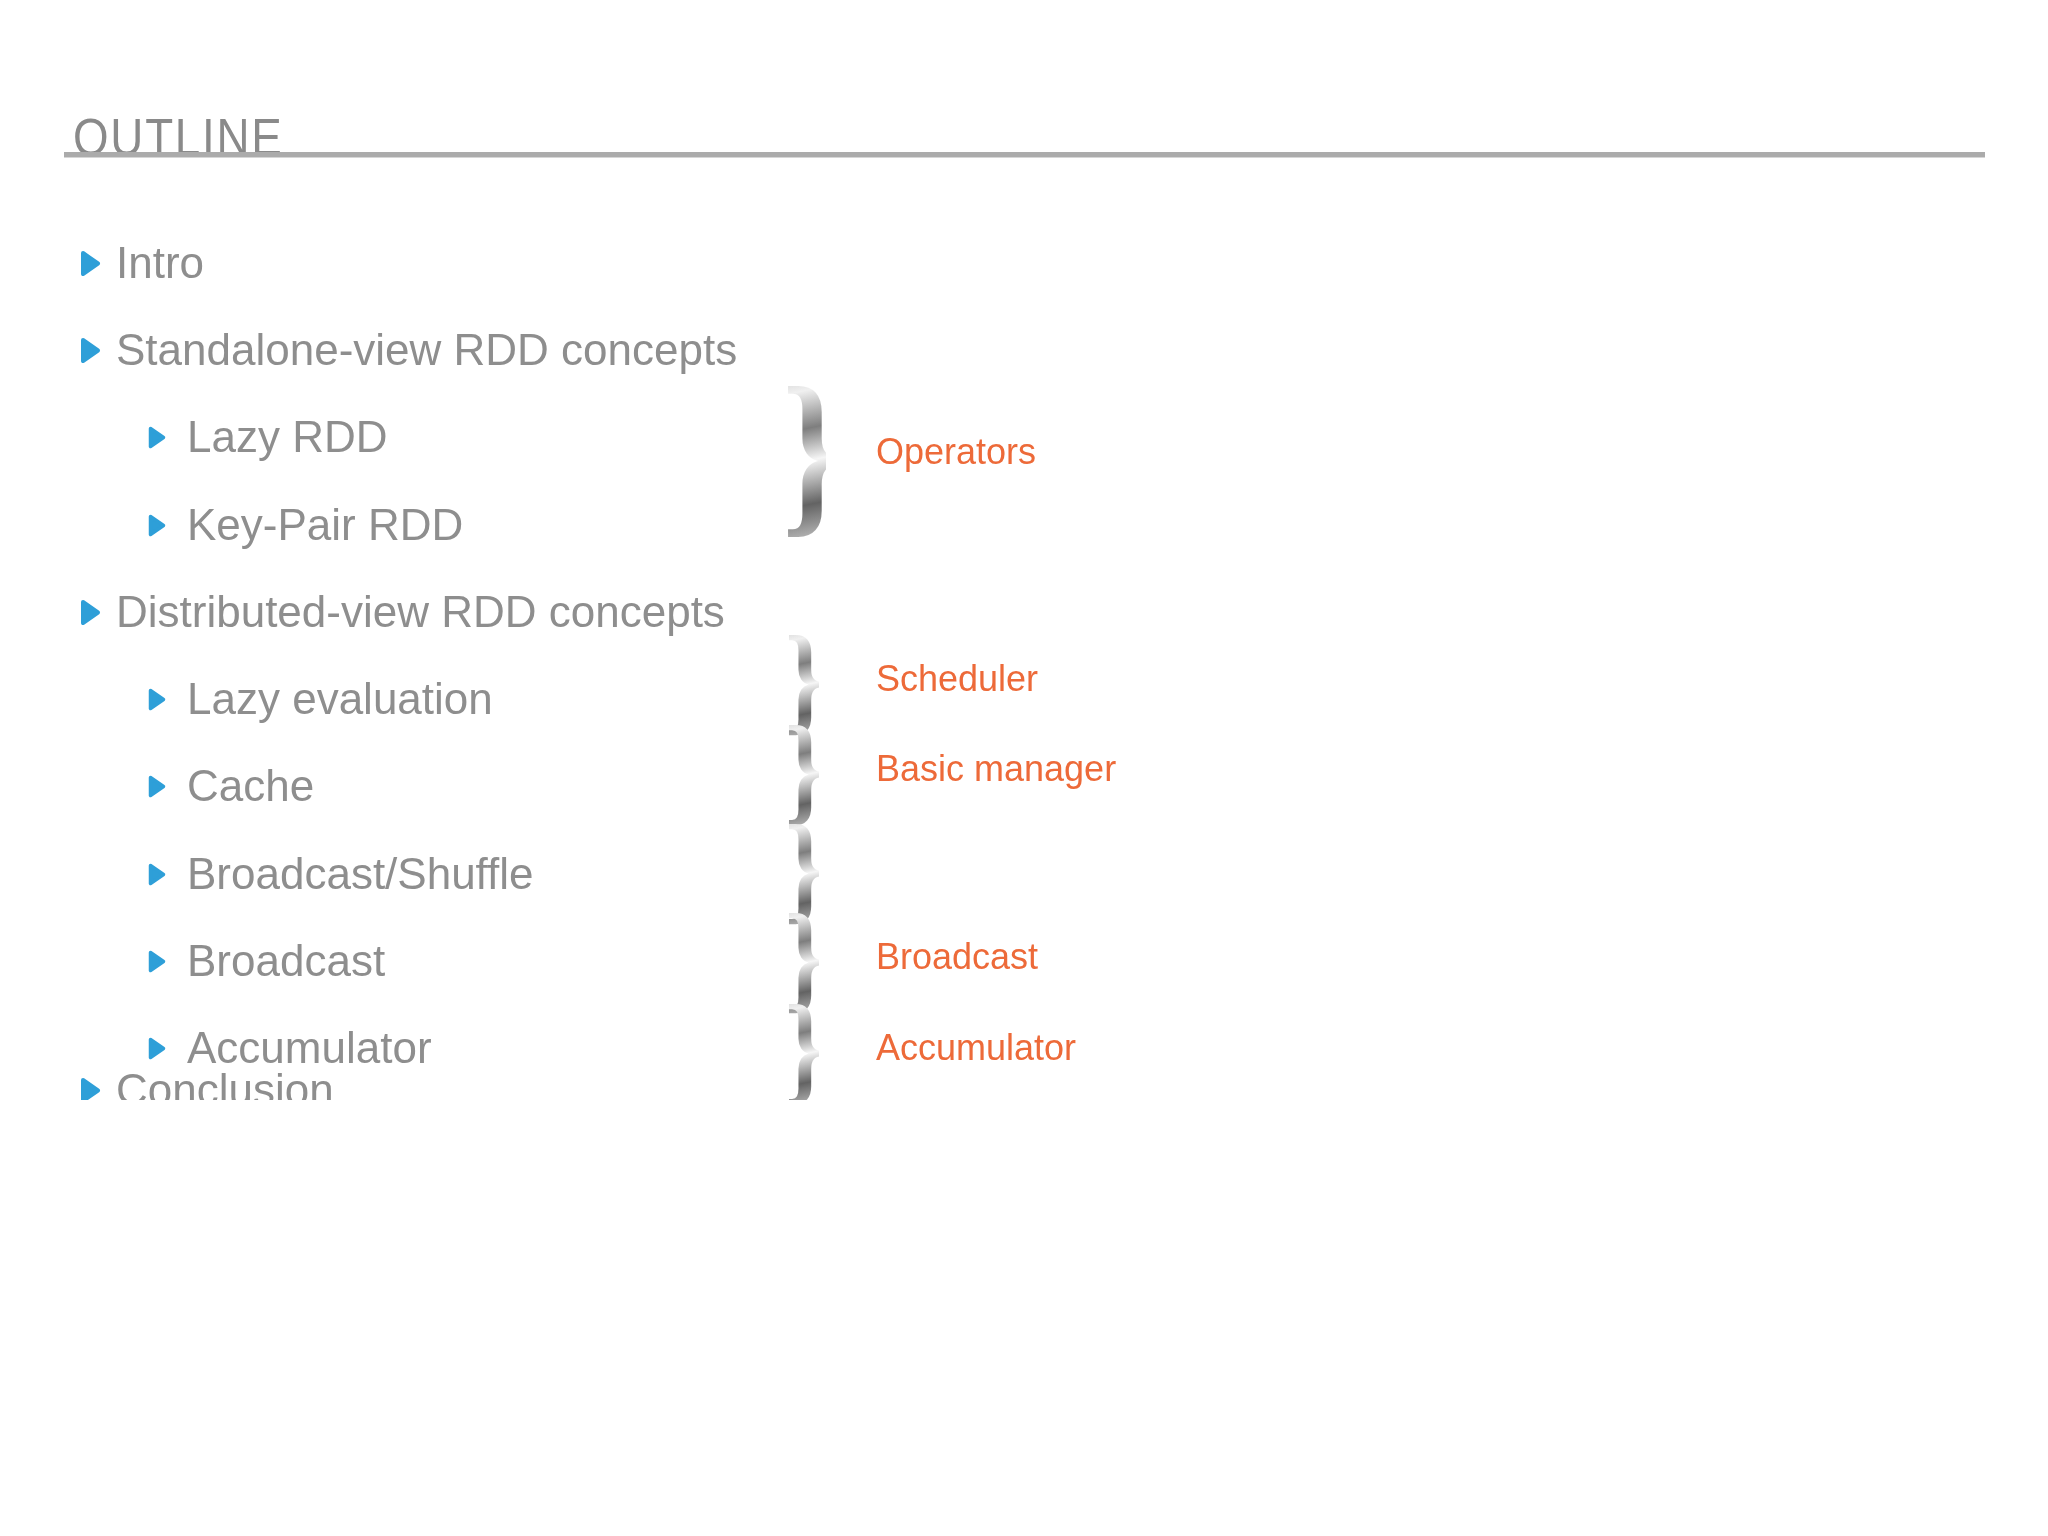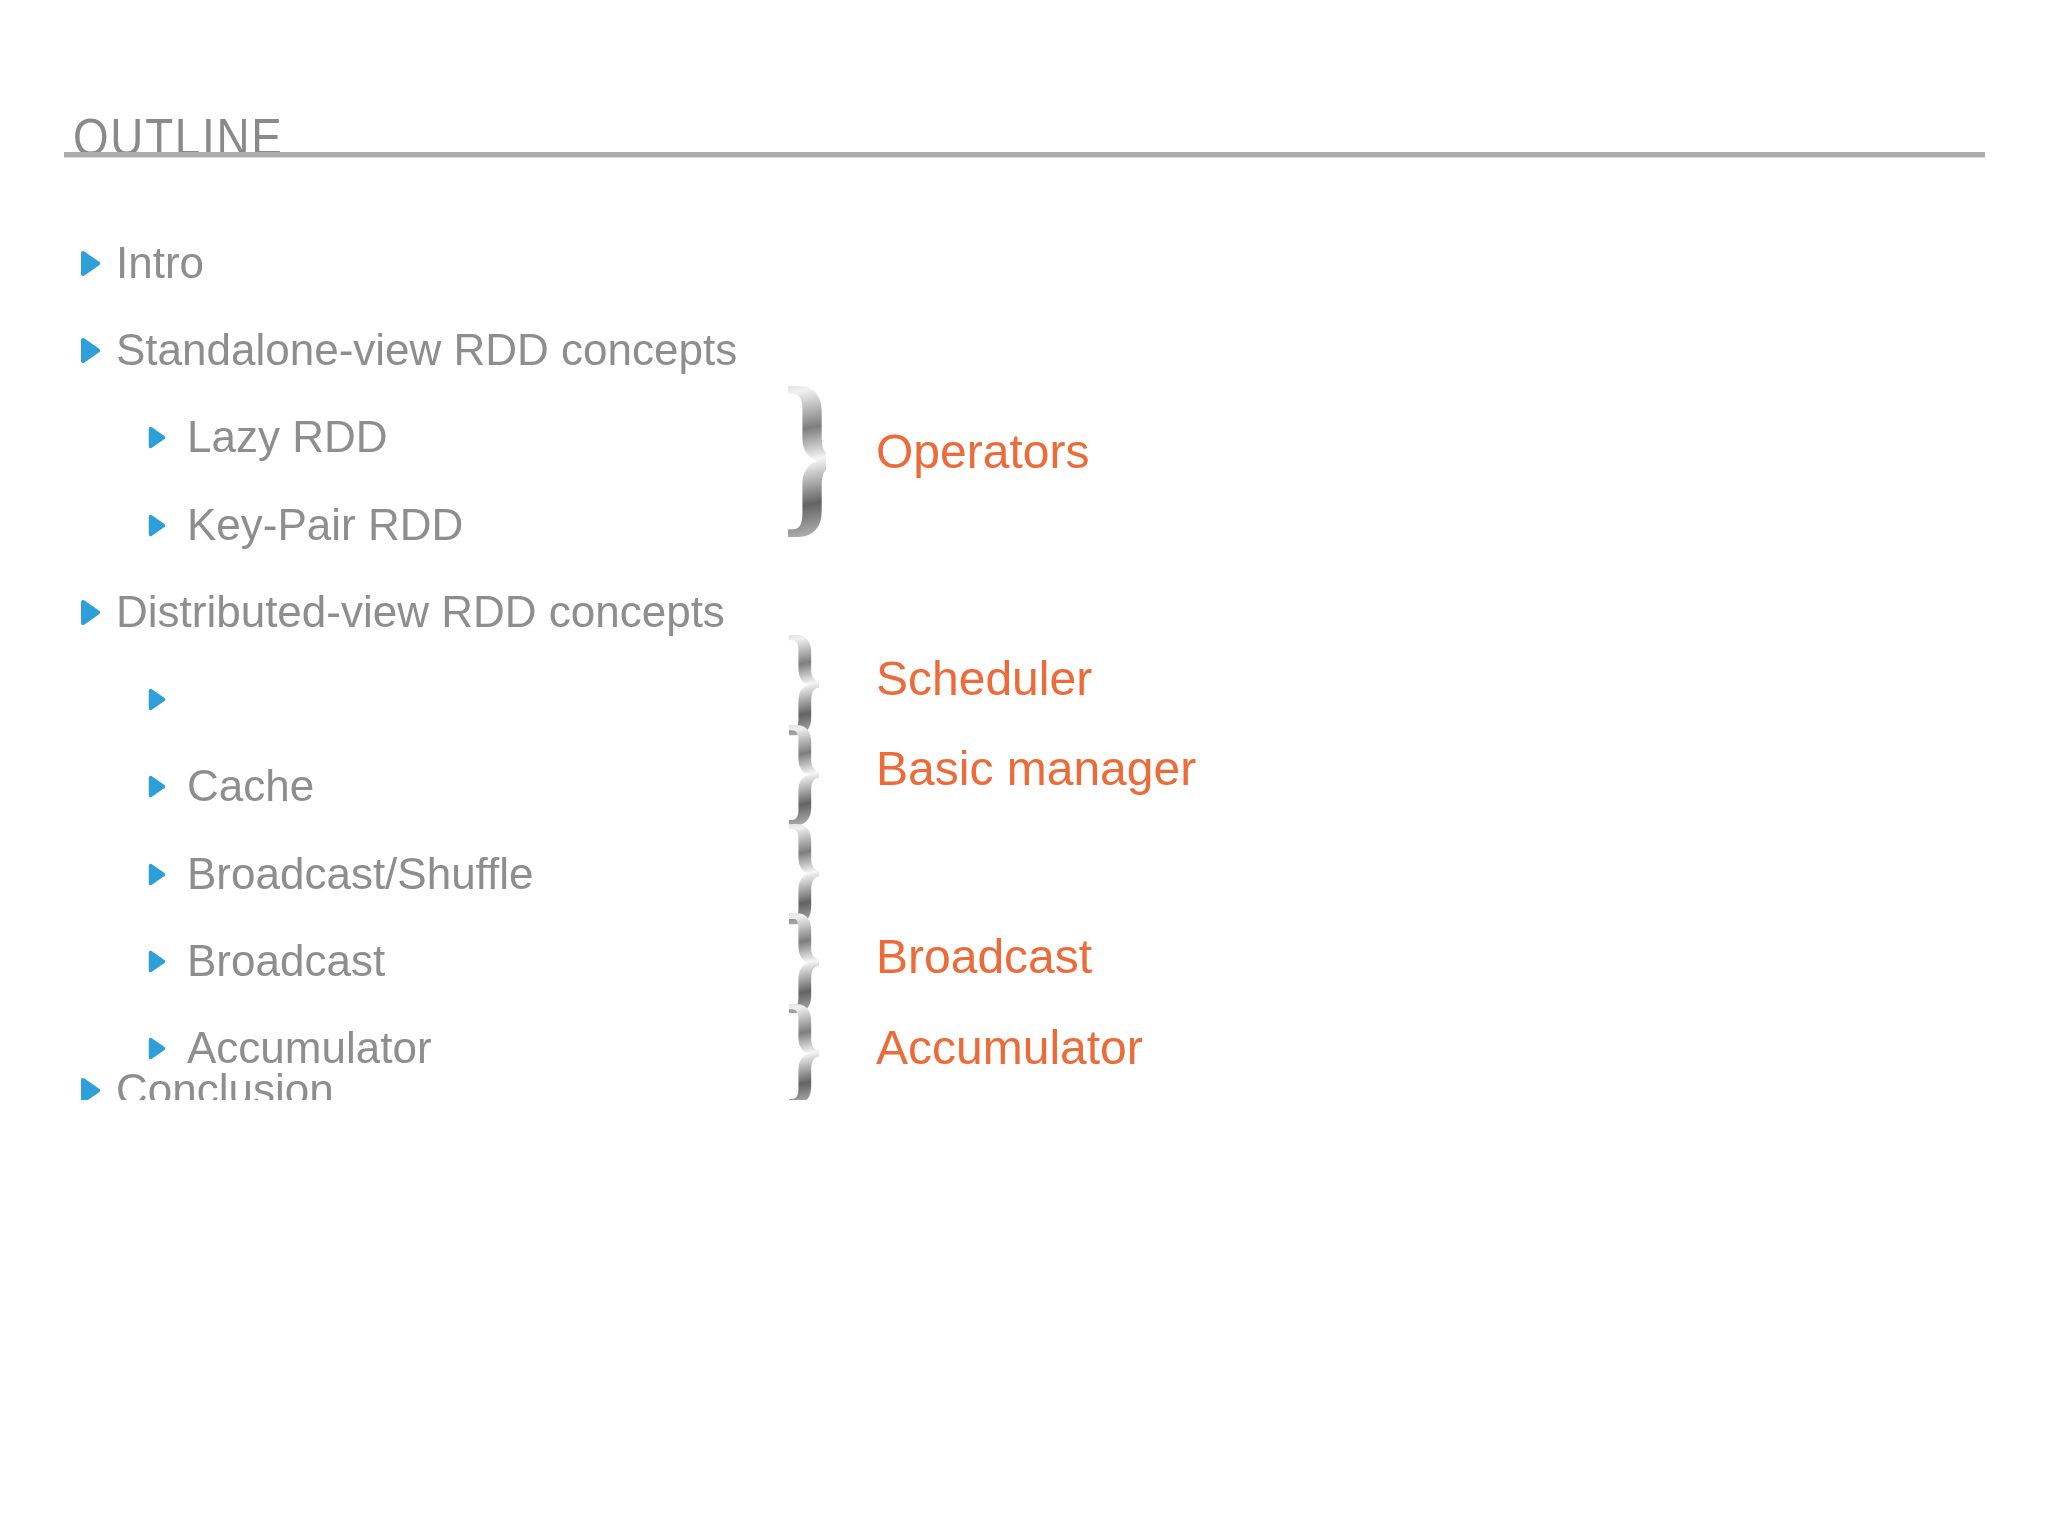--- a/index.html
+++ b/index.html
@@ -60,21 +60,21 @@
       background-clip:text;
       color:transparent;
     }
   }
   .anno.large{left:778px;top:382px;height:140px;}
   .anno.large .brace{font-size:182px;width:52px;margin-right:46px;}
   .anno.small{left:782px;height:100px;}
   .anno.small .brace{font-size:120px;width:40px;margin-right:54px;}
   .tag{
     color:var(--annotation-orange,#ed6a39);
-    font-size:48px;line-height:60px;
+    font-size:36px;line-height:60px;
   }
   .a1{top:629px;} .a2{top:719px;} .a3{top:818px;} .a4{top:907px;} .a5{top:998px;}
 </style>
 </head>
 <body>
 
 <div class="slide">
 
   <h1 class="title">OUTLINE</h1>
   <div class="rule"></div>
@@ -119,20 +119,21 @@
           </svg>
         </span>
       <span>Distributed-view RDD concepts</span>
     </div>
     <div class="row l2" style="top:669px">
       <span class="bullet">
           <svg width="18" height="23" viewBox="0 0 18 23">
             <path d="M2.5 2.5 L15.5 11.5 L2.5 20.5 Z" fill="currentColor" stroke="currentColor" stroke-width="3.5" stroke-linejoin="round"></path>
           </svg>
         </span>
+      <span>Lazy evaluation</span>
     </div>
     <div class="row l2" style="top:756px">
       <span class="bullet">
           <svg width="18" height="23" viewBox="0 0 18 23">
             <path d="M2.5 2.5 L15.5 11.5 L2.5 20.5 Z" fill="currentColor" stroke="currentColor" stroke-width="3.5" stroke-linejoin="round"></path>
           </svg>
         </span>
       <span>Cache</span>
     </div>
     <div class="row l2" style="top:844px">

